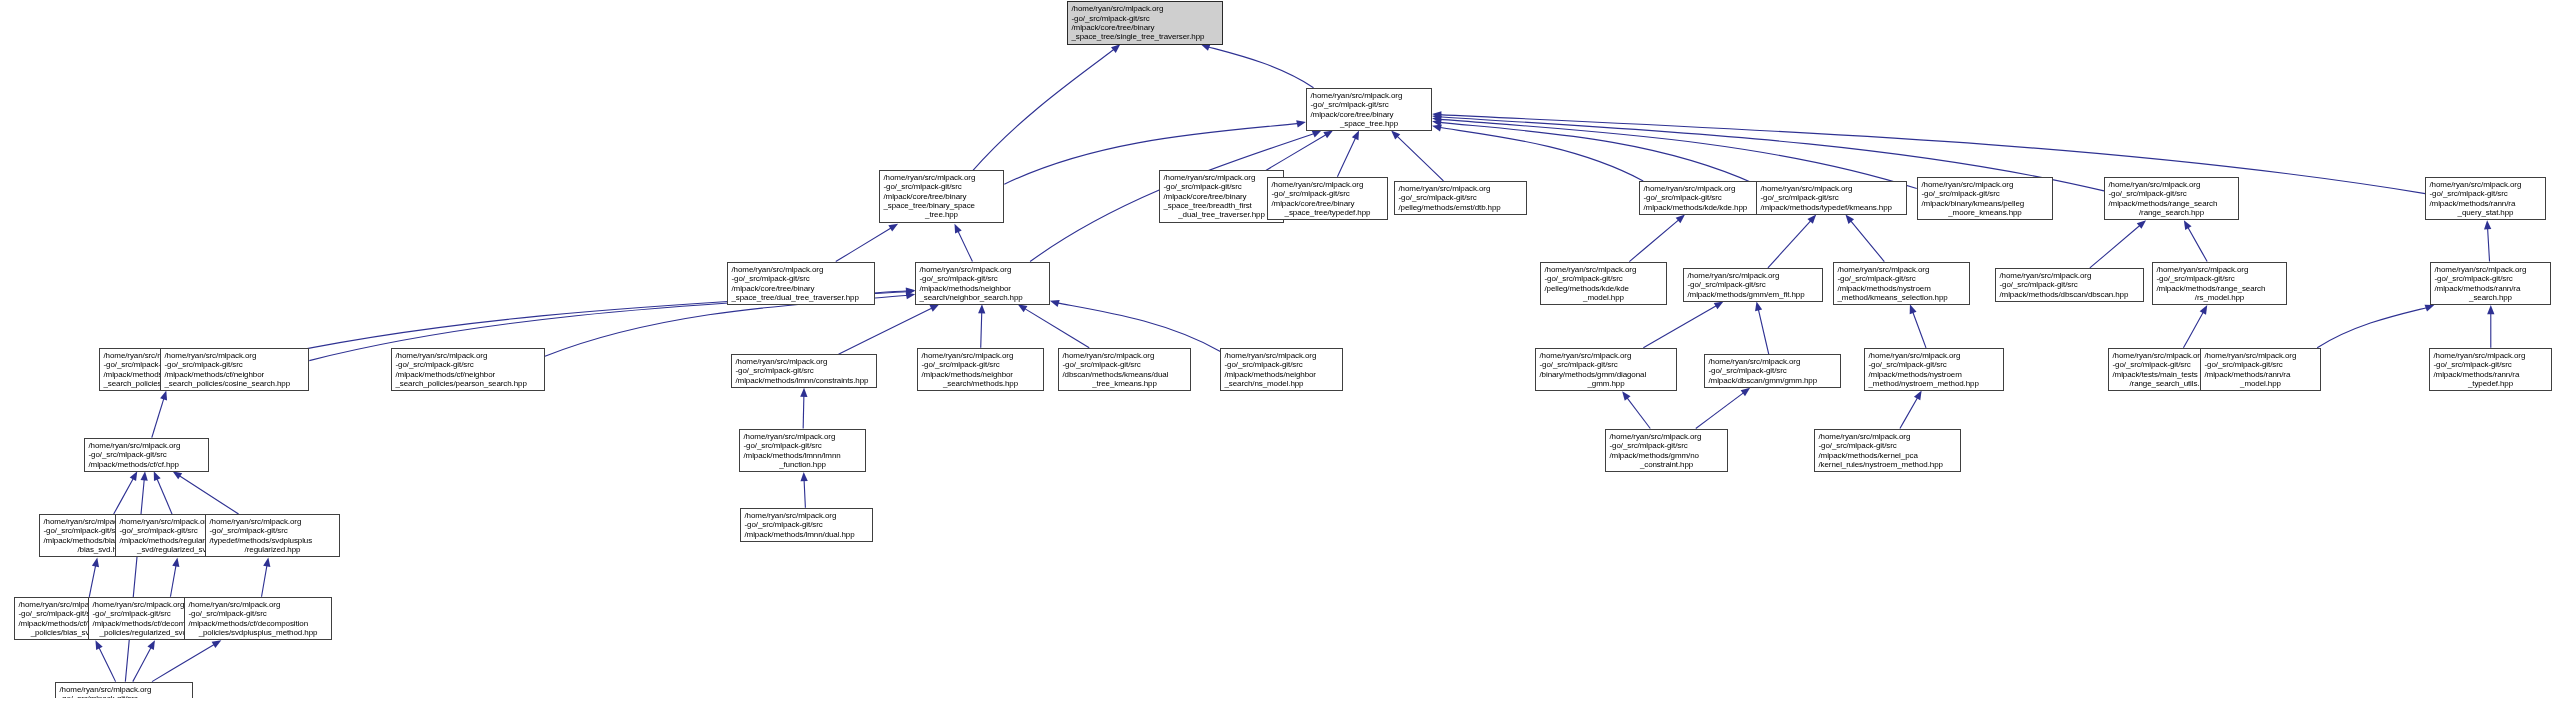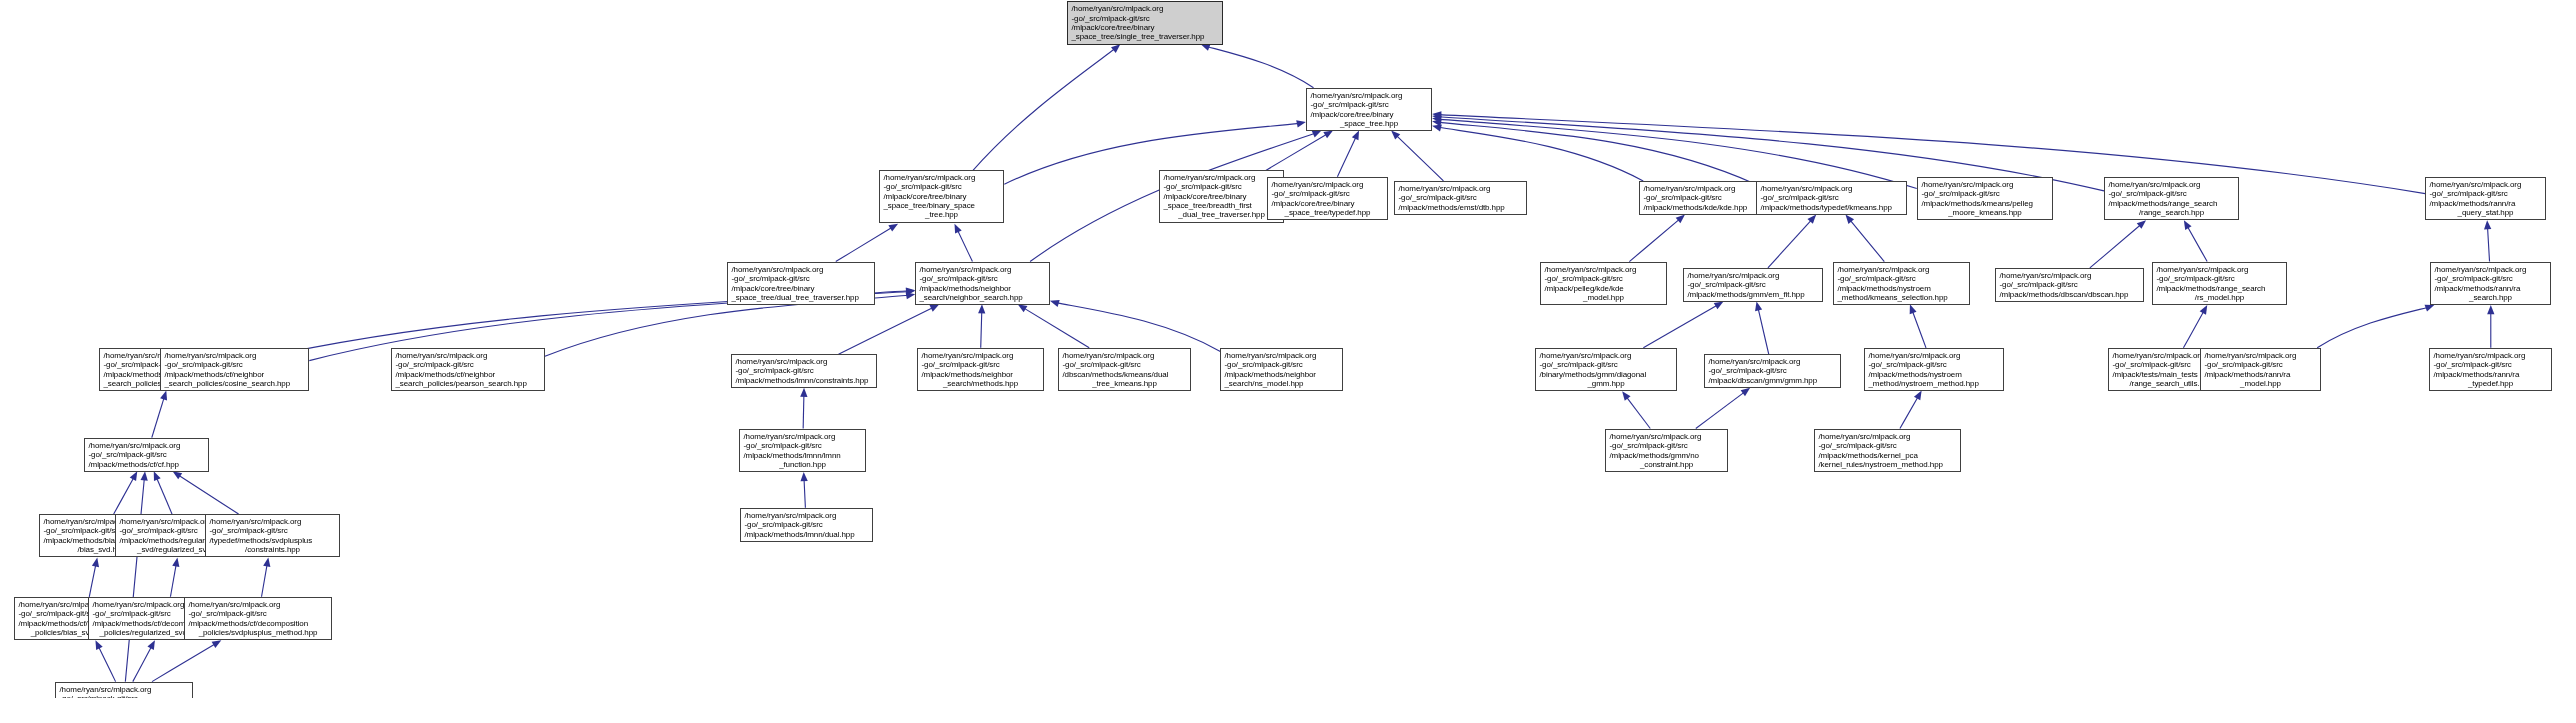--- a/index.html
+++ b/index.html
@@ -152,29 +152,29 @@
       <polygon points="315.56140350877195,913 307.0636118447746,924.1277822065 301.73349767863596,915.1975032088466" fill="#2e3192"></polygon>
       <path d="M 178.74137931034483,972 C 187.70689655172413,876 198.35344827586206,762 205.92174507370223,680.9610065954347" fill="none" stroke="#2e3192" stroke-width="1.6"></path>
       <polygon points="206.75862068965517,672 210.72727083286318,685.4272043270673 200.3723298781387,684.4601480597439" fill="#2e3192"></polygon>
     </svg>
   <div id="node-layer">
       <div class="node root" style="left: 1067px; top: 1.4px; width: 156px; min-height: 41px;"><span class="ln l">/home/ryan/src/mlpack.org</span><span class="ln l">-go/_src/mlpack-git/src</span><span class="ln l">/mlpack/core/tree/binary</span><span class="ln l">_space_tree/single_tree_traverser.hpp</span></div>
       <div class="node" style="left: 1306px; top: 88px; width: 126px; min-height: 42px;"><span class="ln l">/home/ryan/src/mlpack.org</span><span class="ln l">-go/_src/mlpack-git/src</span><span class="ln l">/mlpack/core/tree/binary</span><span class="ln c">_space_tree.hpp</span></div>
       <div class="node" style="left: 879px; top: 170px; width: 125px; min-height: 53px;"><span class="ln l">/home/ryan/src/mlpack.org</span><span class="ln l">-go/_src/mlpack-git/src</span><span class="ln l">/mlpack/core/tree/binary</span><span class="ln l">_space_tree/binary_space</span><span class="ln c">_tree.hpp</span></div>
       <div class="node" style="left: 1159px; top: 170px; width: 125px; min-height: 53px;"><span class="ln l">/home/ryan/src/mlpack.org</span><span class="ln l">-go/_src/mlpack-git/src</span><span class="ln l">/mlpack/core/tree/binary</span><span class="ln l">_space_tree/breadth_first</span><span class="ln c">_dual_tree_traverser.hpp</span></div>
       <div class="node" style="left: 1267px; top: 177px; width: 121px; min-height: 43px;"><span class="ln l">/home/ryan/src/mlpack.org</span><span class="ln l">-go/_src/mlpack-git/src</span><span class="ln l">/mlpack/core/tree/binary</span><span class="ln c">_space_tree/typedef.hpp</span></div>
-      <div class="node" style="left: 1394px; top: 181px; width: 133px; min-height: 34px;"><span class="ln l">/home/ryan/src/mlpack.org</span><span class="ln l">-go/_src/mlpack-git/src</span><span class="ln l">/mlpack/methods/emst/dtb.hpp</span></div>
+      <div class="node" style="left: 1394px; top: 181px; width: 133px; min-height: 34px;"><span class="ln l">/home/ryan/src/mlpack.org</span><span class="ln l">-go/_src/mlpack-git/src</span><span class="ln l">/pelleg/methods/emst/dtb.hpp</span></div>
       <div class="node" style="left: 1639px; top: 181px; width: 132px; min-height: 34px;"><span class="ln l">/home/ryan/src/mlpack.org</span><span class="ln l">-go/_src/mlpack-git/src</span><span class="ln l">/mlpack/methods/kde/kde.hpp</span></div>
       <div class="node" style="left: 1756px; top: 181px; width: 151px; min-height: 34px;"><span class="ln l">/home/ryan/src/mlpack.org</span><span class="ln l">-go/_src/mlpack-git/src</span><span class="ln l">/mlpack/methods/typedef/kmeans.hpp</span></div>
-      <div class="node" style="left: 1917px; top: 177px; width: 136px; min-height: 43px;"><span class="ln l">/home/ryan/src/mlpack.org</span><span class="ln l">-go/_src/mlpack-git/src</span><span class="ln l">/mlpack/methods/kmeans/pelleg</span><span class="ln c">_moore_kmeans.hpp</span></div>
+      <div class="node" style="left: 1917px; top: 177px; width: 136px; min-height: 43px;"><span class="ln l">/home/ryan/src/mlpack.org</span><span class="ln l">-go/_src/mlpack-git/src</span><span class="ln l">/mlpack/binary/kmeans/pelleg</span><span class="ln c">_moore_kmeans.hpp</span></div>
       <div class="node" style="left: 2104px; top: 177px; width: 135px; min-height: 43px;"><span class="ln l">/home/ryan/src/mlpack.org</span><span class="ln l">-go/_src/mlpack-git/src</span><span class="ln l">/mlpack/methods/range_search</span><span class="ln c">/range_search.hpp</span></div>
       <div class="node" style="left: 2425px; top: 177px; width: 121px; min-height: 43px;"><span class="ln l">/home/ryan/src/mlpack.org</span><span class="ln l">-go/_src/mlpack-git/src</span><span class="ln l">/mlpack/methods/rann/ra</span><span class="ln c">_query_stat.hpp</span></div>
       <div class="node" style="left: 727px; top: 262px; width: 148px; min-height: 42px;"><span class="ln l">/home/ryan/src/mlpack.org</span><span class="ln l">-go/_src/mlpack-git/src</span><span class="ln l">/mlpack/core/tree/binary</span><span class="ln l">_space_tree/dual_tree_traverser.hpp</span></div>
       <div class="node" style="left: 915px; top: 262px; width: 135px; min-height: 42px;"><span class="ln l">/home/ryan/src/mlpack.org</span><span class="ln l">-go/_src/mlpack-git/src</span><span class="ln l">/mlpack/methods/neighbor</span><span class="ln l">_search/neighbor_search.hpp</span></div>
-      <div class="node" style="left: 1540px; top: 262px; width: 127px; min-height: 43px;"><span class="ln l">/home/ryan/src/mlpack.org</span><span class="ln l">-go/_src/mlpack-git/src</span><span class="ln l">/mlpack/pelleg/kde/kde</span><span class="ln c">_model.hpp</span></div>
+      <div class="node" style="left: 1540px; top: 262px; width: 127px; min-height: 43px;"><span class="ln l">/home/ryan/src/mlpack.org</span><span class="ln l">-go/_src/mlpack-git/src</span><span class="ln l">/pelleg/methods/kde/kde</span><span class="ln c">_model.hpp</span></div>
       <div class="node" style="left: 1683px; top: 268px; width: 140px; min-height: 34px;"><span class="ln l">/home/ryan/src/mlpack.org</span><span class="ln l">-go/_src/mlpack-git/src</span><span class="ln l">/mlpack/methods/gmm/em_fit.hpp</span></div>
       <div class="node" style="left: 1833px; top: 262px; width: 137px; min-height: 42px;"><span class="ln l">/home/ryan/src/mlpack.org</span><span class="ln l">-go/_src/mlpack-git/src</span><span class="ln l">/mlpack/methods/nystroem</span><span class="ln l">_method/kmeans_selection.hpp</span></div>
       <div class="node" style="left: 1995px; top: 268px; width: 149px; min-height: 34px;"><span class="ln l">/home/ryan/src/mlpack.org</span><span class="ln l">-go/_src/mlpack-git/src</span><span class="ln l">/mlpack/methods/dbscan/dbscan.hpp</span></div>
       <div class="node" style="left: 2152px; top: 262px; width: 135px; min-height: 43px;"><span class="ln l">/home/ryan/src/mlpack.org</span><span class="ln l">-go/_src/mlpack-git/src</span><span class="ln l">/mlpack/methods/range_search</span><span class="ln c">/rs_model.hpp</span></div>
       <div class="node" style="left: 2430px; top: 262px; width: 121px; min-height: 43px;"><span class="ln l">/home/ryan/src/mlpack.org</span><span class="ln l">-go/_src/mlpack-git/src</span><span class="ln l">/mlpack/methods/rann/ra</span><span class="ln c">_search.hpp</span></div>
       <div class="node" style="left: 99px; top: 348px; width: 148px; min-height: 42px;"><span class="ln l">/home/ryan/src/mlpack.org</span><span class="ln l">-go/_src/mlpack-git/src</span><span class="ln l">/mlpack/methods/cf/neighbor</span><span class="ln l">_search_policies/lmetric_search.hpp</span></div>
       <div class="node" style="left: 160px; top: 348px; width: 149px; min-height: 42px;"><span class="ln l">/home/ryan/src/mlpack.org</span><span class="ln l">-go/_src/mlpack-git/src</span><span class="ln l">/mlpack/methods/cf/neighbor</span><span class="ln l">_search_policies/cosine_search.hpp</span></div>
       <div class="node" style="left: 391px; top: 348px; width: 154px; min-height: 42px;"><span class="ln l">/home/ryan/src/mlpack.org</span><span class="ln l">-go/_src/mlpack-git/src</span><span class="ln l">/mlpack/methods/cf/neighbor</span><span class="ln l">_search_policies/pearson_search.hpp</span></div>
       <div class="node" style="left: 731px; top: 354px; width: 146px; min-height: 34px;"><span class="ln l">/home/ryan/src/mlpack.org</span><span class="ln l">-go/_src/mlpack-git/src</span><span class="ln l">/mlpack/methods/lmnn/constraints.hpp</span></div>
       <div class="node" style="left: 917px; top: 348px; width: 127px; min-height: 43px;"><span class="ln l">/home/ryan/src/mlpack.org</span><span class="ln l">-go/_src/mlpack-git/src</span><span class="ln l">/mlpack/methods/neighbor</span><span class="ln c">_search/methods.hpp</span></div>
@@ -186,20 +186,20 @@
       <div class="node" style="left: 2108px; top: 348px; width: 126px; min-height: 43px;"><span class="ln l">/home/ryan/src/mlpack.org</span><span class="ln l">-go/_src/mlpack-git/src</span><span class="ln l">/mlpack/tests/main_tests</span><span class="ln c">/range_search_utils.hpp</span></div>
       <div class="node" style="left: 2200px; top: 348px; width: 121px; min-height: 43px;"><span class="ln l">/home/ryan/src/mlpack.org</span><span class="ln l">-go/_src/mlpack-git/src</span><span class="ln l">/mlpack/methods/rann/ra</span><span class="ln c">_model.hpp</span></div>
       <div class="node" style="left: 2429px; top: 348px; width: 123px; min-height: 43px;"><span class="ln l">/home/ryan/src/mlpack.org</span><span class="ln l">-go/_src/mlpack-git/src</span><span class="ln l">/mlpack/methods/rann/ra</span><span class="ln c">_typedef.hpp</span></div>
       <div class="node" style="left: 739px; top: 429px; width: 127px; min-height: 43px;"><span class="ln l">/home/ryan/src/mlpack.org</span><span class="ln l">-go/_src/mlpack-git/src</span><span class="ln l">/mlpack/methods/lmnn/lmnn</span><span class="ln c">_function.hpp</span></div>
       <div class="node" style="left: 1605px; top: 429px; width: 123px; min-height: 43px;"><span class="ln l">/home/ryan/src/mlpack.org</span><span class="ln l">-go/_src/mlpack-git/src</span><span class="ln l">/mlpack/methods/gmm/no</span><span class="ln c">_constraint.hpp</span></div>
       <div class="node" style="left: 1814px; top: 429px; width: 147px; min-height: 42px;"><span class="ln l">/home/ryan/src/mlpack.org</span><span class="ln l">-go/_src/mlpack-git/src</span><span class="ln l">/mlpack/methods/kernel_pca</span><span class="ln l">/kernel_rules/nystroem_method.hpp</span></div>
       <div class="node" style="left: 740px; top: 508px; width: 133px; min-height: 34px;"><span class="ln l">/home/ryan/src/mlpack.org</span><span class="ln l">-go/_src/mlpack-git/src</span><span class="ln l">/mlpack/methods/lmnn/dual.hpp</span></div>
       <div class="node" style="left: 84px; top: 438px; width: 125px; min-height: 34px;"><span class="ln l">/home/ryan/src/mlpack.org</span><span class="ln l">-go/_src/mlpack-git/src</span><span class="ln l">/mlpack/methods/cf/cf.hpp</span></div>
       <div class="node" style="left: 39px; top: 514px; width: 125px; min-height: 43px;"><span class="ln l">/home/ryan/src/mlpack.org</span><span class="ln l">-go/_src/mlpack-git/src</span><span class="ln l">/mlpack/methods/bias_svd</span><span class="ln c">/bias_svd.hpp</span></div>
       <div class="node" style="left: 115px; top: 514px; width: 133px; min-height: 43px;"><span class="ln l">/home/ryan/src/mlpack.org</span><span class="ln l">-go/_src/mlpack-git/src</span><span class="ln l">/mlpack/methods/regularized</span><span class="ln c">_svd/regularized_svd.hpp</span></div>
-      <div class="node" style="left: 205px; top: 514px; width: 135px; min-height: 43px;"><span class="ln l">/home/ryan/src/mlpack.org</span><span class="ln l">-go/_src/mlpack-git/src</span><span class="ln l">/typedef/methods/svdplusplus</span><span class="ln c">/constraints.hpp</span></div>
+      <div class="node" style="left: 205px; top: 514px; width: 135px; min-height: 43px;"><span class="ln l">/home/ryan/src/mlpack.org</span><span class="ln l">-go/_src/mlpack-git/src</span><span class="ln l">/typedef/methods/svdplusplus</span><span class="ln c">/regularized.hpp</span></div>
       <div class="node" style="left: 14px; top: 597px; width: 142px; min-height: 43px;"><span class="ln l">/home/ryan/src/mlpack.org</span><span class="ln l">-go/_src/mlpack-git/src</span><span class="ln l">/mlpack/methods/cf/decomposition</span><span class="ln c">_policies/bias_svd_method.hpp</span></div>
       <div class="node" style="left: 88px; top: 597px; width: 156px; min-height: 43px;"><span class="ln l">/home/ryan/src/mlpack.org</span><span class="ln l">-go/_src/mlpack-git/src</span><span class="ln l">/mlpack/methods/cf/decomposition</span><span class="ln c">_policies/regularized_svd_method.hpp</span></div>
       <div class="node" style="left: 184px; top: 597px; width: 148px; min-height: 43px;"><span class="ln l">/home/ryan/src/mlpack.org</span><span class="ln l">-go/_src/mlpack-git/src</span><span class="ln l">/mlpack/methods/cf/decomposition</span><span class="ln c">_policies/svdplusplus_method.hpp</span></div>
       <div class="node" style="left: 55px; top: 682px; width: 138px; min-height: 34px;"><span class="ln l">/home/ryan/src/mlpack.org</span><span class="ln l">-go/_src/mlpack-git/src</span><span class="ln l">/mlpack/methods/cf/cf_model.hpp</span></div>
     </div>
 </div>
 
 
 </body></html>

